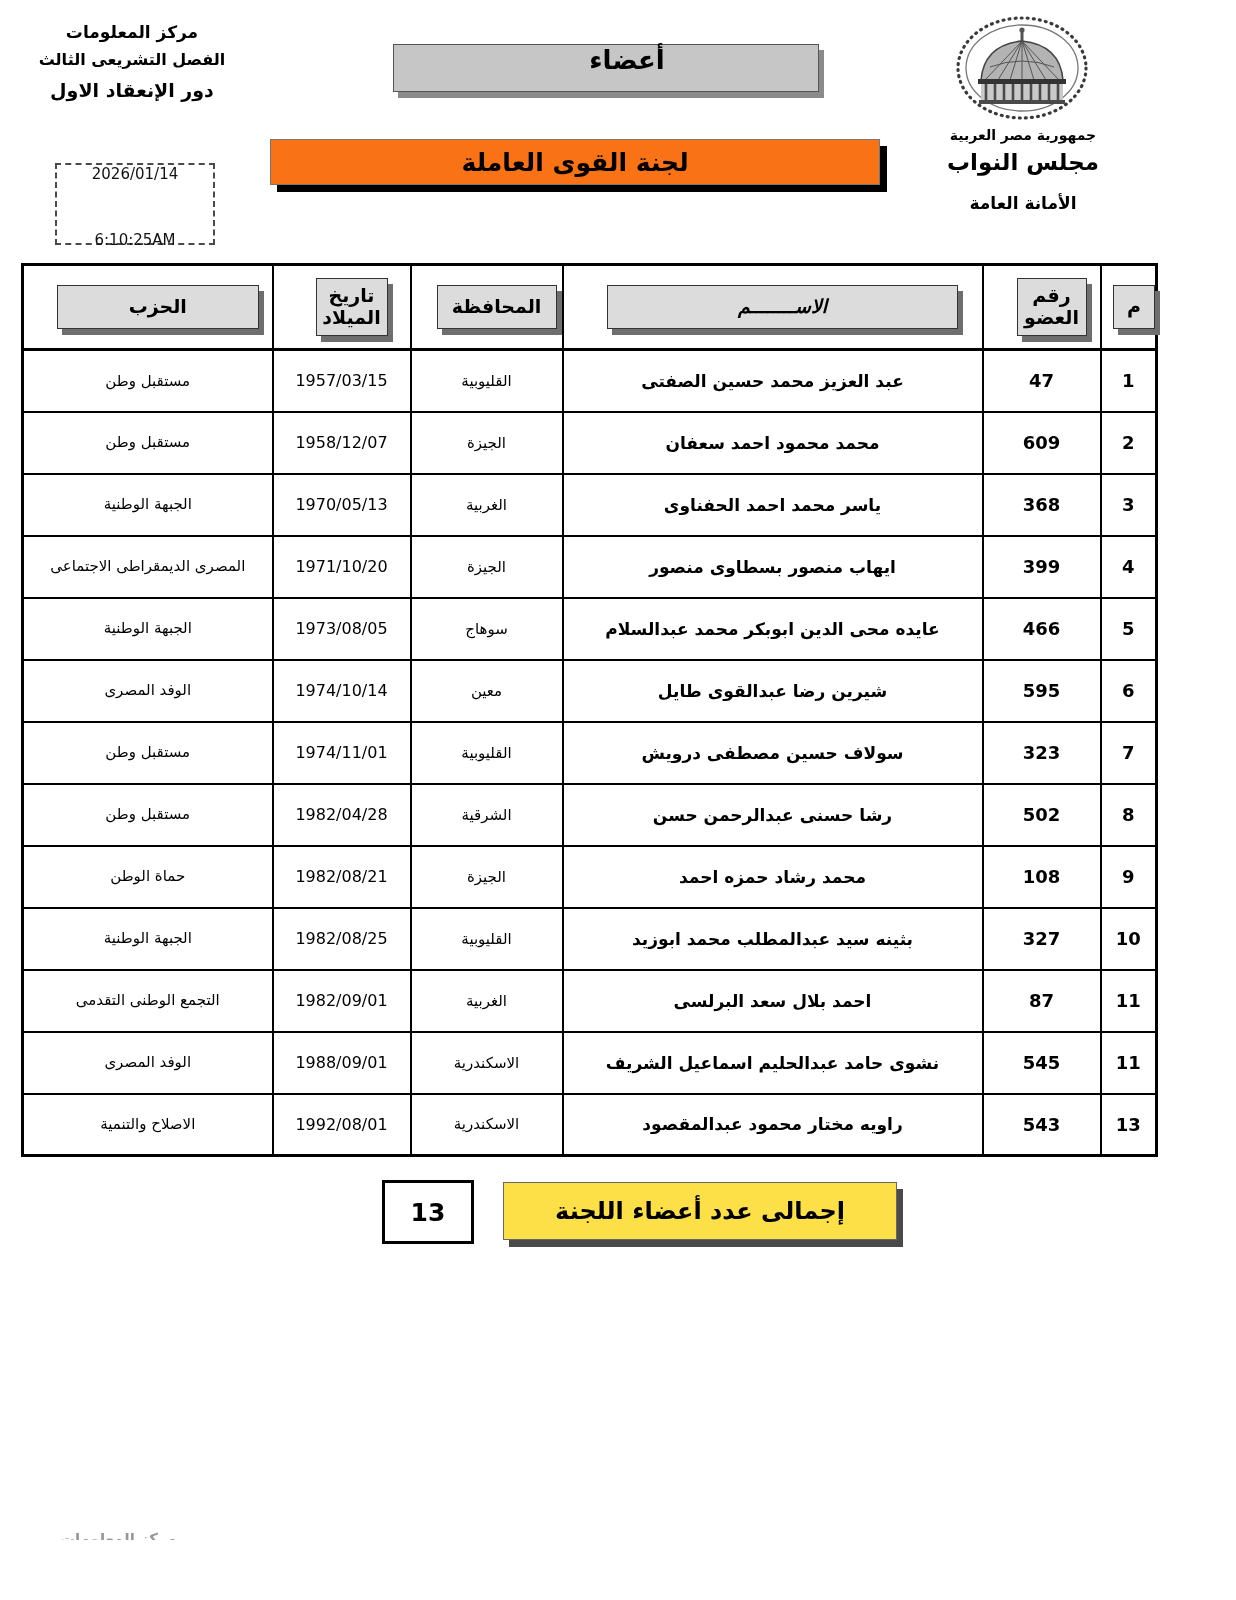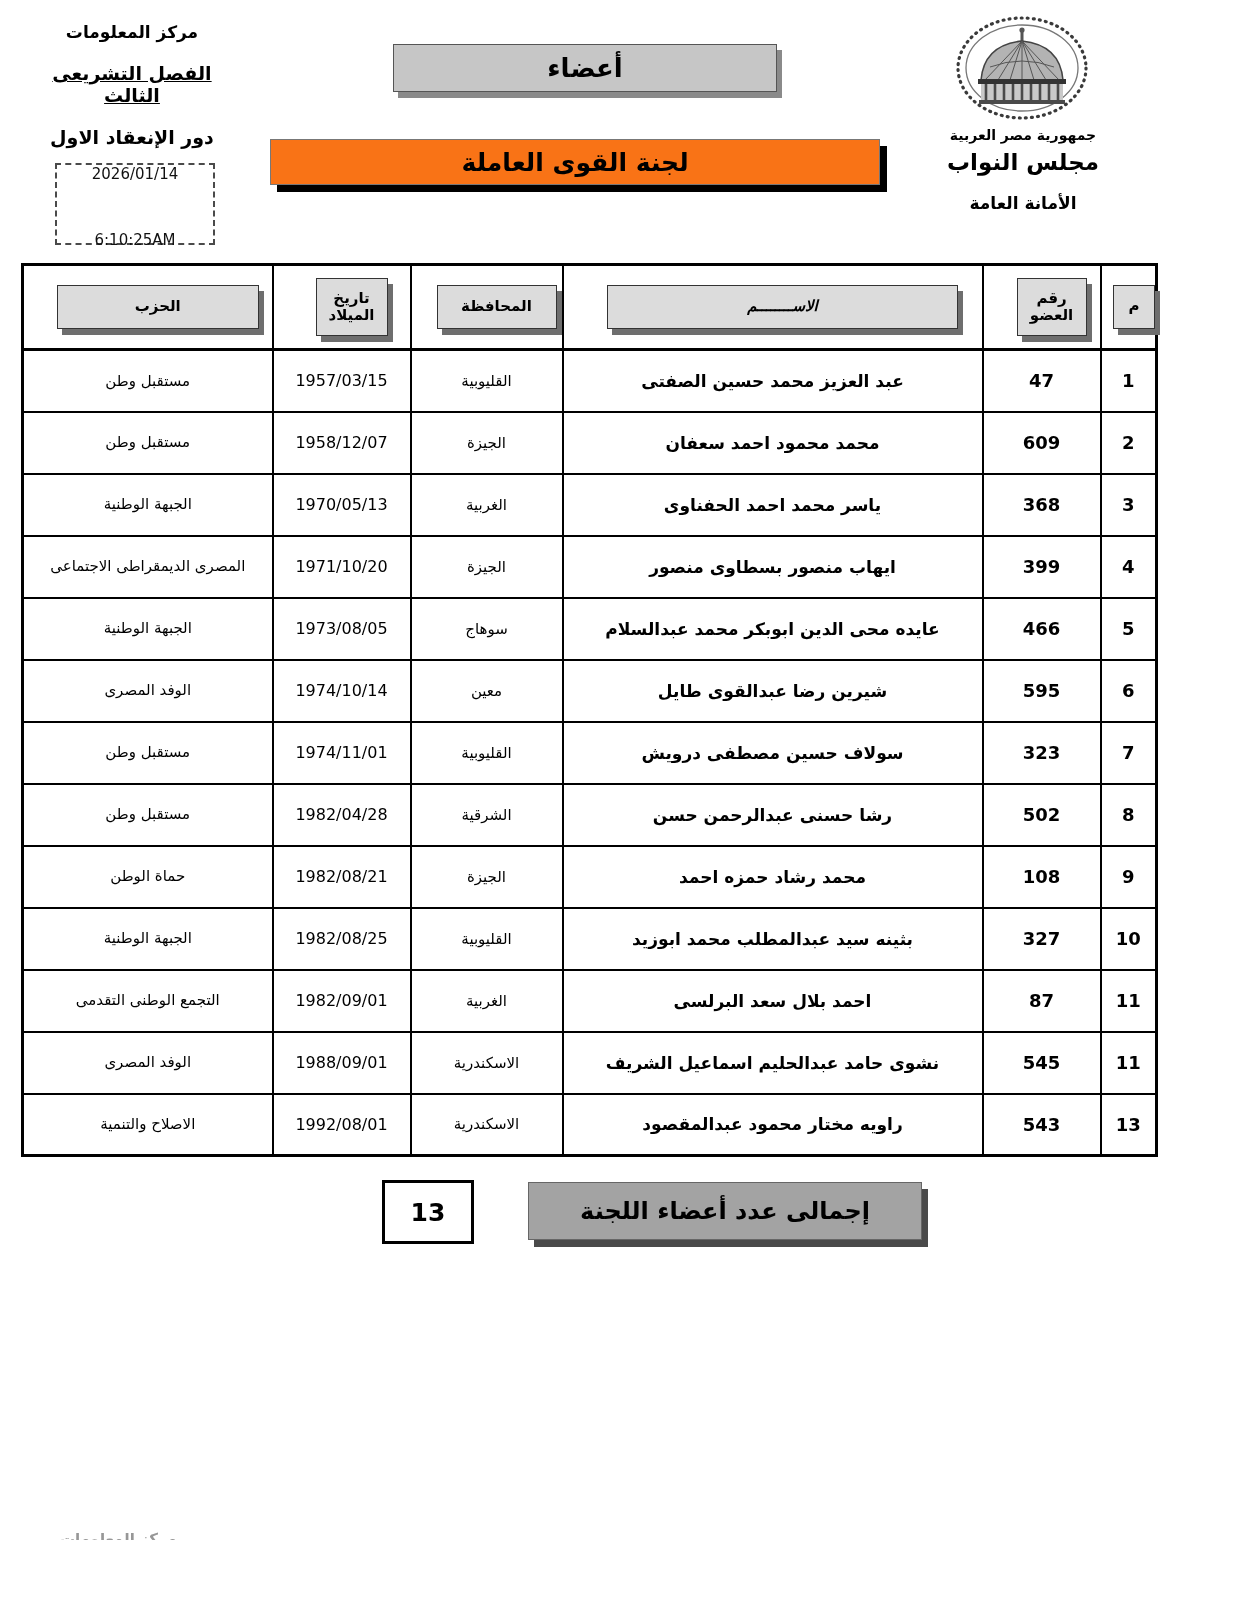--- a/index.html
+++ b/index.html
@@ -3,34 +3,34 @@
 <meta charset="utf-8">
 <style>
   html,body{margin:0;padding:0;background:#fff;}
   .page{
     position:relative;width:1236px;height:1540px;background:#ffffff;
     font-family:"DejaVu Sans",sans-serif;color:#000;overflow:hidden;
   }
   
   .hdr-left{position:absolute;left:22px;top:18px;width:220px;text-align:center;direction:rtl;}
   .hdr-left .l1{font-size:17px;font-weight:bold;margin:4px 0 8px;}
-  .hdr-left .l2{font-size:19px;font-weight:bold;margin:20px 0;text-decoration:underline;}
+  .hdr-left .l2{font-size:16px;font-weight:bold;margin:8px 0;}
   .hdr-left .l3{font-size:19px;font-weight:bold;margin:10px 0;}
   .datebox{
     position:absolute;left:55px;top:163px;width:156px;height:78px;
     border:2px dashed #4a4a4a;display:flex;flex-direction:column;
     justify-content:space-evenly;align-items:center;
     font-size:15px;color:#111;direction:ltr;gap:48px;
   }
   
   .title-members{
     position:absolute;left:393px;top:44px;width:382px;height:46px;
     background:#c6c6c6;border:1px solid #555;box-shadow:5px 6px 0 #8a8a8a;
-    display:flex;align-items:center;justify-content:center;
-    font-size:26px;font-weight:bold;direction:rtl;
+    display:flex;align-items:flex-start;justify-content:center;
+    font-size:26px;font-weight:bold;direction:rtl;padding-left:42px;
   }
   .title-committee{
     position:absolute;left:270px;top:139px;width:608px;height:44px;
     background:#f97316;border:1px solid #777;box-shadow:7px 7px 0 #000;
     display:flex;align-items:center;justify-content:center;
     font-size:25px;font-weight:bold;direction:rtl;
   }
   
   .logo{position:absolute;left:950px;top:14px;width:144px;height:110px;}
   .hdr-right{position:absolute;left:918px;top:126px;width:210px;text-align:center;direction:rtl;}
@@ -43,21 +43,21 @@
     border-collapse:collapse;direction:rtl;table-layout:fixed;
     border:3px solid #000;
   }
   table.members th,table.members td{border:2px solid #000;text-align:center;vertical-align:middle;padding:0;}
   table.members thead tr{height:85px;}
   table.members thead th{border-bottom-width:3px;font-weight:bold;}
   table.members tbody tr{height:62px;}
   .hbox{
     display:inline-flex;align-items:center;justify-content:center;
     background:#dcdcdc;border:1px solid #333;box-shadow:5px 6px 0 #6e6e6e;
-    font-size:15px;font-weight:bold;line-height:1.15;padding:4px 2px;margin-left:20px;
+    font-size:19px;font-weight:bold;line-height:1.15;padding:4px 2px;margin-left:20px;
   }
   .hbox.idx{width:36px;height:34px;}
   .hbox.no{width:64px;min-height:48px;}
   .hbox.name{width:345px;height:34px;font-style:italic;}
   .hbox.gov{width:114px;height:34px;}
   .hbox.date{width:66px;min-height:48px;}
   .hbox.party{width:196px;height:34px;}
   td.c-idx{font-size:18px;font-weight:bold;}
   td.c-no{font-size:18px;font-weight:bold;}
   td.c-name{font-size:17px;font-weight:bold;}
@@ -65,22 +65,22 @@
   td.c-date{font-size:16px;direction:ltr;}
   td.c-party{font-size:15px;padding:0 42px;line-height:1.5;}
   
   .total-count{
     position:absolute;left:382px;top:1180px;width:86px;height:58px;
     background:#fff;border:3px solid #000;
     display:flex;align-items:center;justify-content:center;
     font-size:25px;font-weight:bold;
   }
   .total-label{
-    position:absolute;left:528px;top:1182px;width:392px;height:56px;
-    background:#a3a3a3;border:1px solid #666;box-shadow:6px 7px 0 #4a4a4a;
+    position:absolute;left:503px;top:1182px;width:392px;height:56px;
+    background:#fde047;border:1px solid #666;box-shadow:6px 7px 0 #4a4a4a;
     display:flex;align-items:center;justify-content:center;
     font-size:24px;font-weight:bold;direction:rtl;
   }
   
   .footer-note{position:absolute;left:60px;top:1530px;font-size:15px;font-weight:bold;color:#979797;direction:rtl;}
 </style>
 </head>
 <body>
 
 <div class="page">

